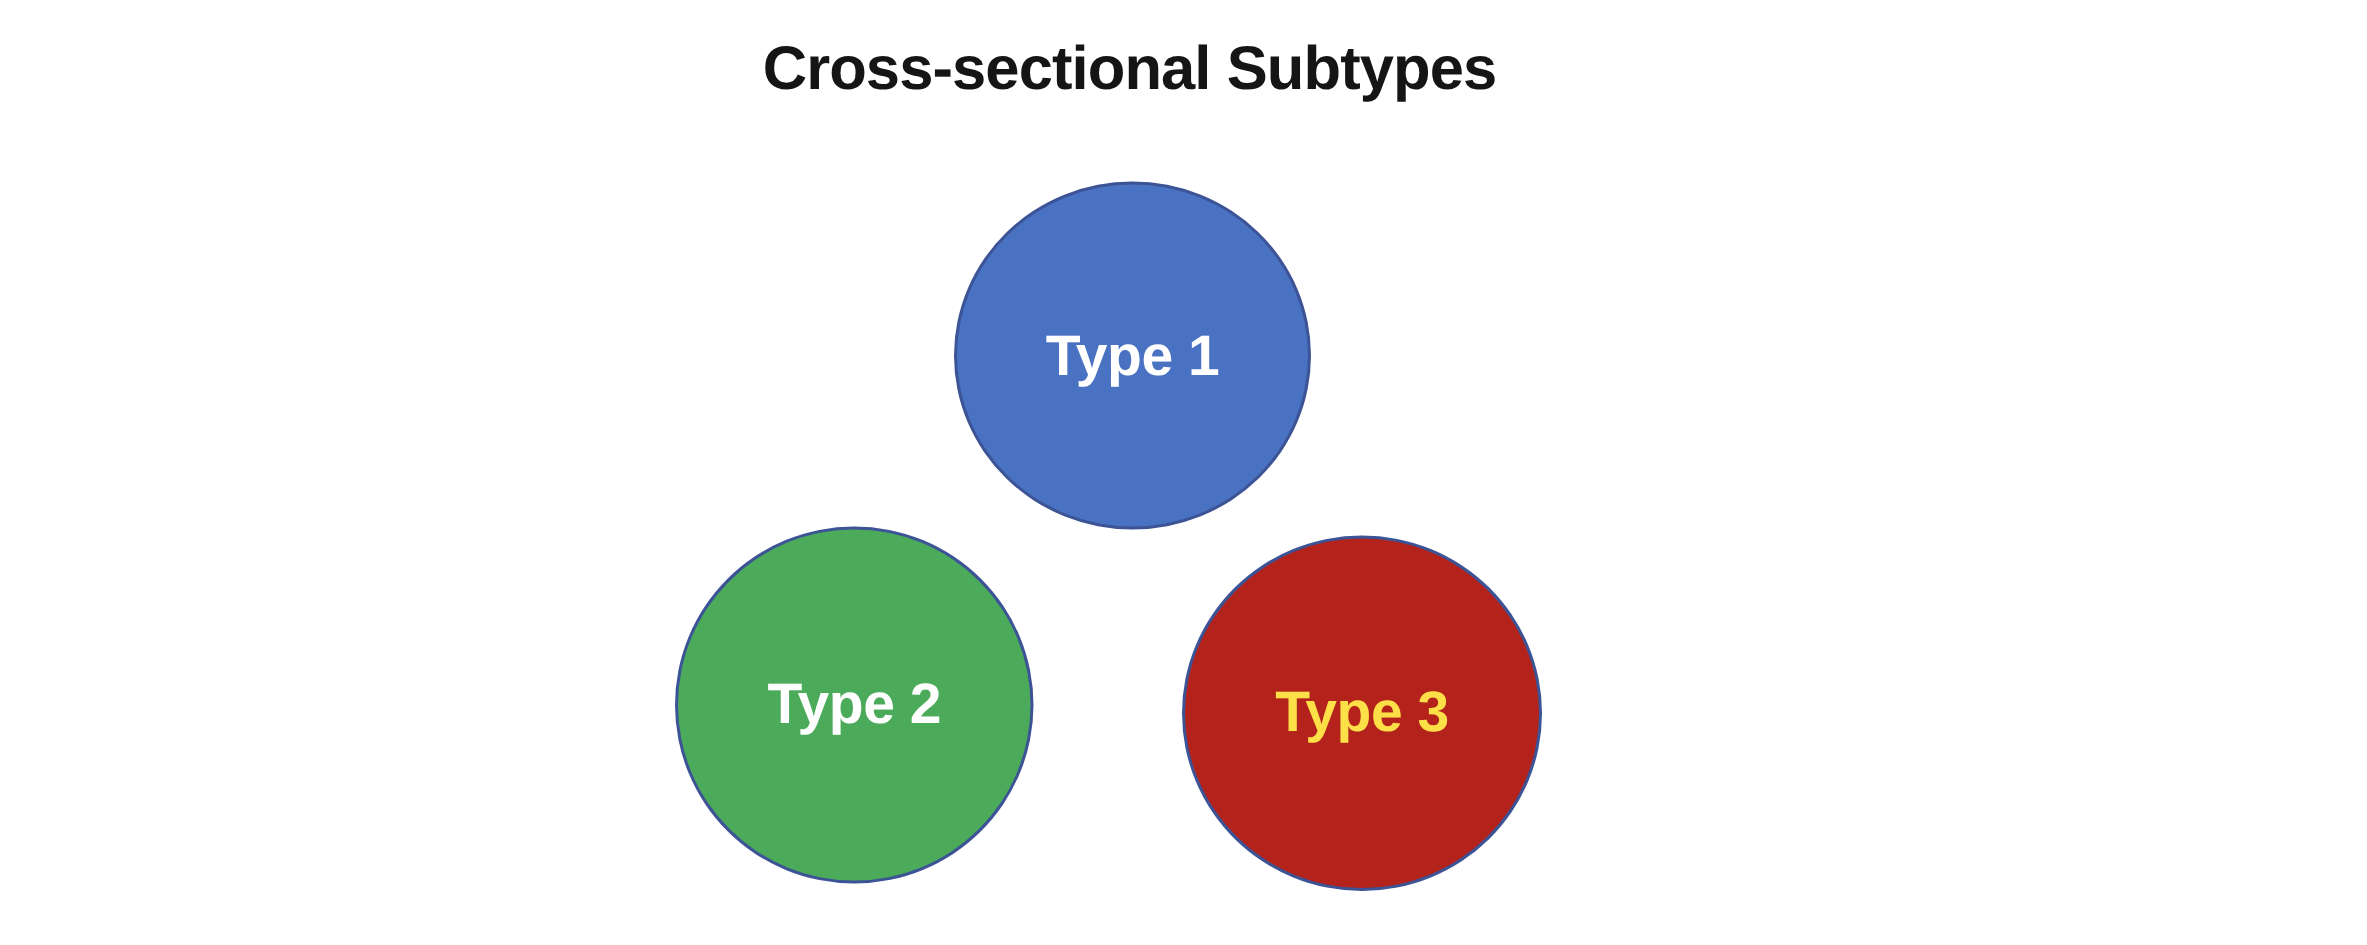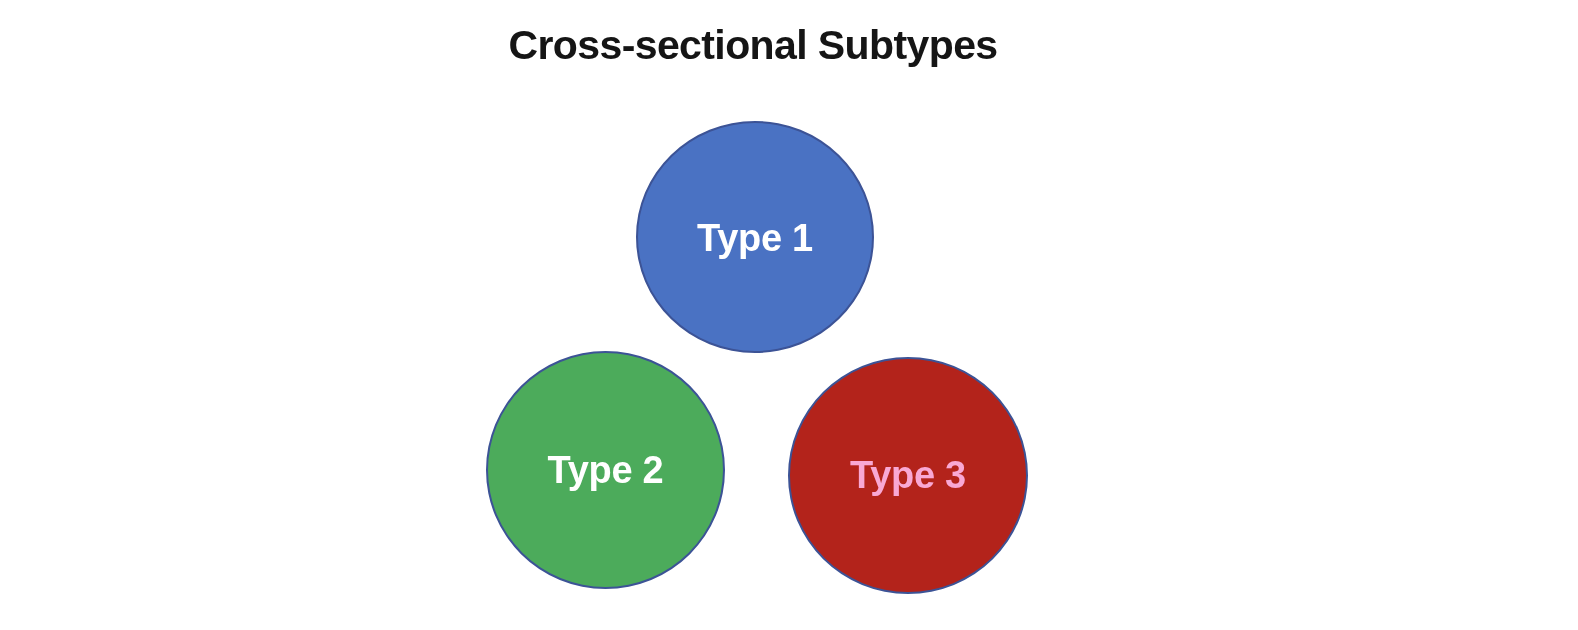--- a/index.html
+++ b/index.html
@@ -55,21 +55,21 @@
   
   #node-type-1 {
     left: 636px;
     top: 121px;
     width: 238px;
     height: 232px;
   }
   #node-type-1 .node-label { transform: translateY(1px); }
 
   #node-type-2 {
-    left: 486px;
+    left: 450px;
     top: 351px;
     width: 239px;
     height: 238px;
   }
   #node-type-2 .node-label { transform: translateY(0px); }
 
   #node-type-3 {
     left: 788px;
     top: 357px;
     width: 240px;
@@ -86,16 +86,16 @@
 
   <div class="node" id="node-type-1" style="background: rgb(74, 114, 195); border-color: rgb(60, 83, 150);">
     <span class="node-label" style="color: rgb(255, 255, 255);">Type 1</span>
   </div>
 
   <div class="node" id="node-type-2" style="background: rgb(76, 171, 91); border-color: rgb(60, 83, 150);">
     <span class="node-label" style="color: rgb(255, 255, 255);">Type 2</span>
   </div>
 
   <div class="node" id="node-type-3" style="background: rgb(179, 35, 27); border-color: rgb(60, 83, 150);">
-    <span class="node-label" style="color: #f9a8d4;">Type 3</span>
+    <span class="node-label" style="color: #fde047;">Type 3</span>
   </div>
 
 </div>
 
 </body></html>

